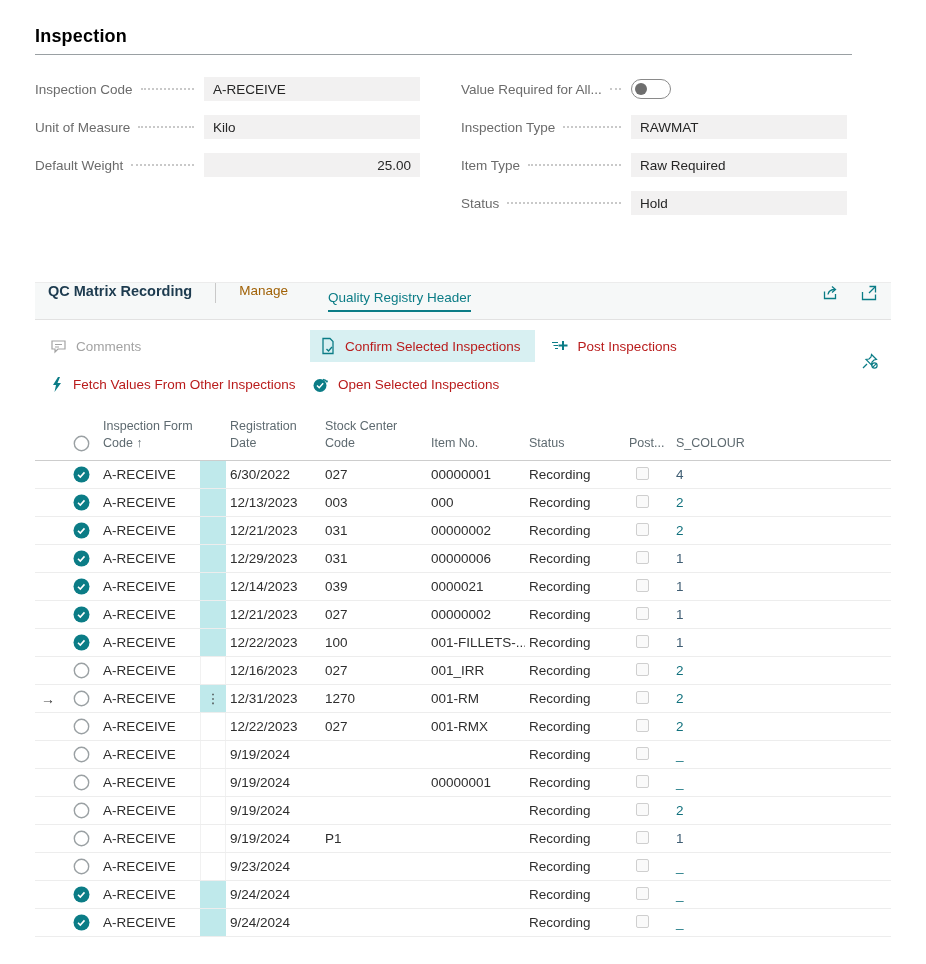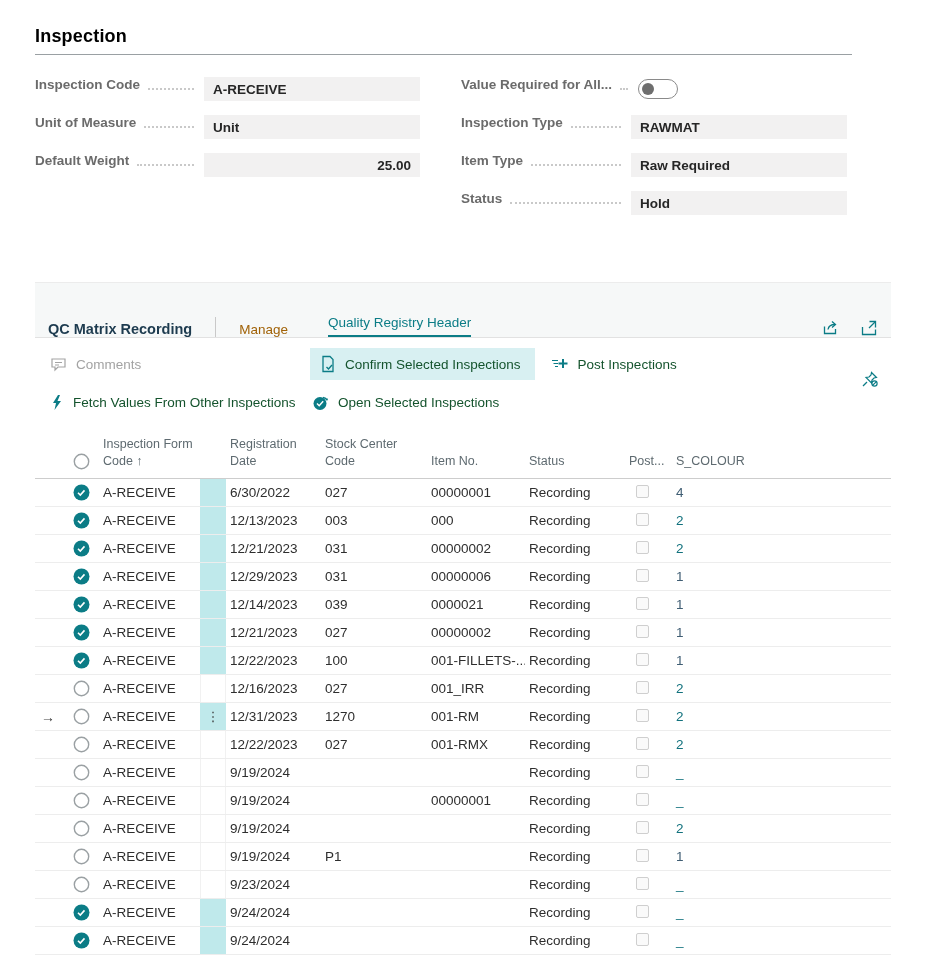--- a/index.html
+++ b/index.html
@@ -9,49 +9,49 @@
     background:#ffffff; font-family:"Liberation Sans", sans-serif; color:#2e2e2e;
   }
   .page { padding:0 35px; }
 
   
   .page-title { font-size:18px; font-weight:600; color:#000000; margin:26px 0 7px 0; letter-spacing:.2px; }
   .title-rule { border:none; border-top:1px solid #9aa0a3; margin:0; width:817px; }
 
   
   .form { display:grid; grid-template-columns:385px 386px; column-gap:41px; margin-top:22px; }
-  .frow { display:flex; height:24px; margin-bottom:14px;font-weight:bold; }
+  .frow { display:flex; align-items:center; height:24px; margin-bottom:14px; }
   .flabel { color:#6b6b6b; font-size:13.5px; white-space:nowrap; }
   .leader { flex:1; border-top:2px dotted #c9c9c9; margin:0 10px 0 8px; align-self:center; min-width:8px; }
   .ffield {
     width:216px; min-width:216px; background:#f2f1f1; height:24px; font-size:13.5px; color:#262626;
     display:flex; align-items:center; padding:0 9px;
   }
   .ffield.num { justify-content:flex-end; }
   .toggle { width:40px; height:20px; min-width:40px; border:1px solid #8a8a8a; border-radius:10px; position:relative; background:#fff; }
   .toggle .knob { position:absolute; left:3px; top:3px; width:12px; height:12px; border-radius:50%; background:#6e6e6e; }
 
   
   .card { margin-top:53px; width:856px; }
   .card-head {
-    height:56px; background:#f6f8f8; border-top:1px solid #ececec; border-bottom:1px solid #e2e2e2;
-    display:flex; align-items:flex-end; padding:0 13px;
+    height:38px; background:#f6f8f8; border-top:1px solid #ececec; border-bottom:1px solid #e2e2e2;
+    display:flex; align-items:flex-start; padding:0 13px;
   }
   .card-title { font-size:14.5px; font-weight:700; color:#1d3b4f; }
   .vdiv { width:1px; height:20px; background:#c9c9c9; margin:0 23px; }
   .menu-item { font-size:13.5px; color:#a16207; }
   .tab-active { font-size:13.5px; color:#0b7c86; margin-left:40px; padding-bottom:5px; border-bottom:2px solid #0b7c86; margin-top:7px; }
   .head-icons { margin-left:auto; display:flex; gap:20px; align-items:center; }
   .head-icons svg { display:block; }
 
   
   .toolbar { position:relative; padding:4px 13px 6px 13px; }
   .tb-row { display:flex; align-items:flex-end; height:38px; }
   .tb-first { width:262px; }
-  .tb-btn { display:inline-flex; align-items:center; gap:9px; font-size:13.5px; color:#14532d; height:32px; padding:0 10px 0 2px; white-space:nowrap; }
+  .tb-btn { display:inline-flex; align-items:center; gap:9px; font-size:13.5px; color:#b91c1c; height:32px; padding:0 10px 0 2px; white-space:nowrap; }
   .tb-btn.disabled { color:#a3a3a3; }
   .tb-btn.highlight { background:#d8f0f2; padding:0 14px 0 10px; }
   .tb-btn svg { display:block; }
   .pin { position:absolute; right:12px; top:32px; }
 
   
   .grid-cols { display:grid; grid-template-columns:28px 36px 101px 26px 95px 106px 98px 100px 47px 1fr; }
   .thead { height:55px; border-bottom:1px solid #cdcdcd; align-items:end; }
   .th { font-size:12.5px; color:#5e6a70; padding:0 4px 8px 4px; line-height:1.35; }
   .th-sel { display:flex; justify-content:center; padding-bottom:8px; }
@@ -81,21 +81,21 @@
   <div class="form">
     <div>
       <div class="frow">
         <span class="flabel">Inspection Code</span>
         <span class="leader"></span>
         <span class="ffield">A-RECEIVE</span>
       </div>
       <div class="frow">
         <span class="flabel">Unit of Measure</span>
         <span class="leader"></span>
-        <span class="ffield">Unit</span>
+        <span class="ffield">Kilo</span>
       </div>
       <div class="frow">
         <span class="flabel">Default Weight</span>
         <span class="leader"></span>
         <span class="ffield num">25.00</span>
       </div>
     </div>
     <div>
       <div class="frow">
         <span class="flabel">Value Required for All...</span>

